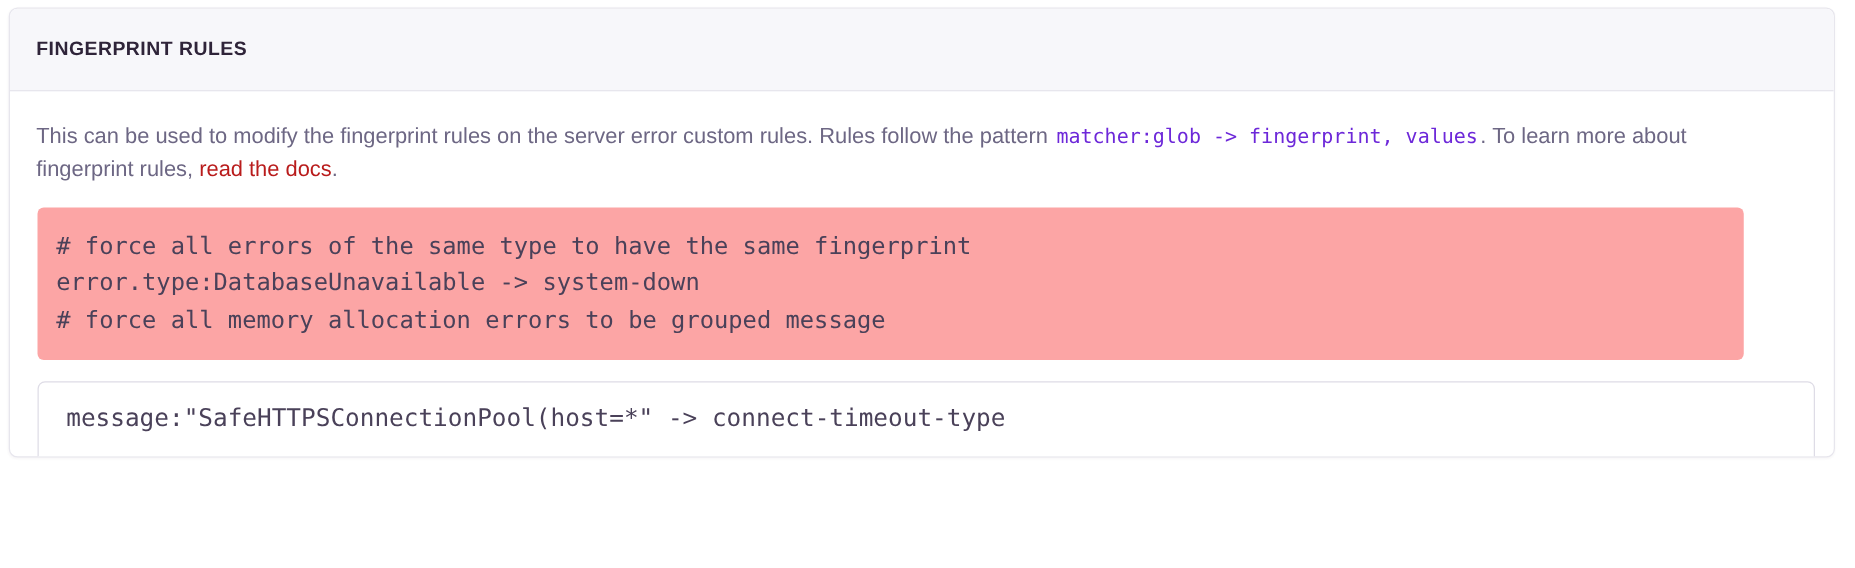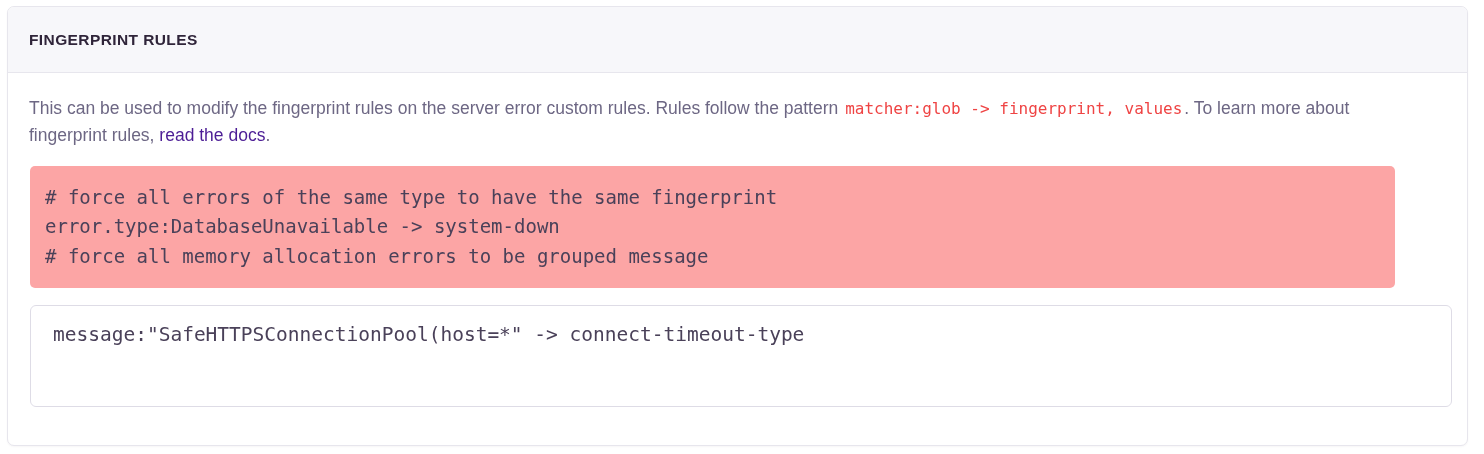--- a/index.html
+++ b/index.html
@@ -12,21 +12,21 @@
     height: 454px;
     font-family: "Liberation Sans", sans-serif;
     overflow: hidden;
   }
 
   .panel {
     position: absolute;
     left: 7px;
     top: 6px;
     width: 1461px;
-    height: 440px;
+    height: 360px;
     box-sizing: border-box;
     background: #ffffff;
     border: 1px solid #e7e6ed;
     border-radius: 7px;
     box-shadow: 0 1px 2px rgba(43, 34, 51, 0.04);
     overflow: hidden;
   }
 
   .panel-header {
     height: 66px;
@@ -55,28 +55,28 @@
     font-size: 17.5px;
     line-height: 1.56;
     color: #6d6784;
     max-width: 1365px;
     margin: 0 0 16px 0;
   }
 
   .inline-code {
     font-family: "DejaVu Sans Mono", "Liberation Mono", monospace;
     font-size: 16px;
-    color: #ef4444;
+    color: #6d28d9;
     white-space: nowrap;
     padding: 0 2px;
     margin-top: 24px;
   }
 
   .doc-link {
-    color: #4c1d95;
+    color: #b91c1c;
     text-decoration: none;
   }
 
   .code-block {
     background: #fca5a5;
     border-radius: 5px;
     padding: 17px 16px 17px 15px;
     margin: 0 0 17px 1px;
     width: 1365px;
     box-sizing: border-box;

